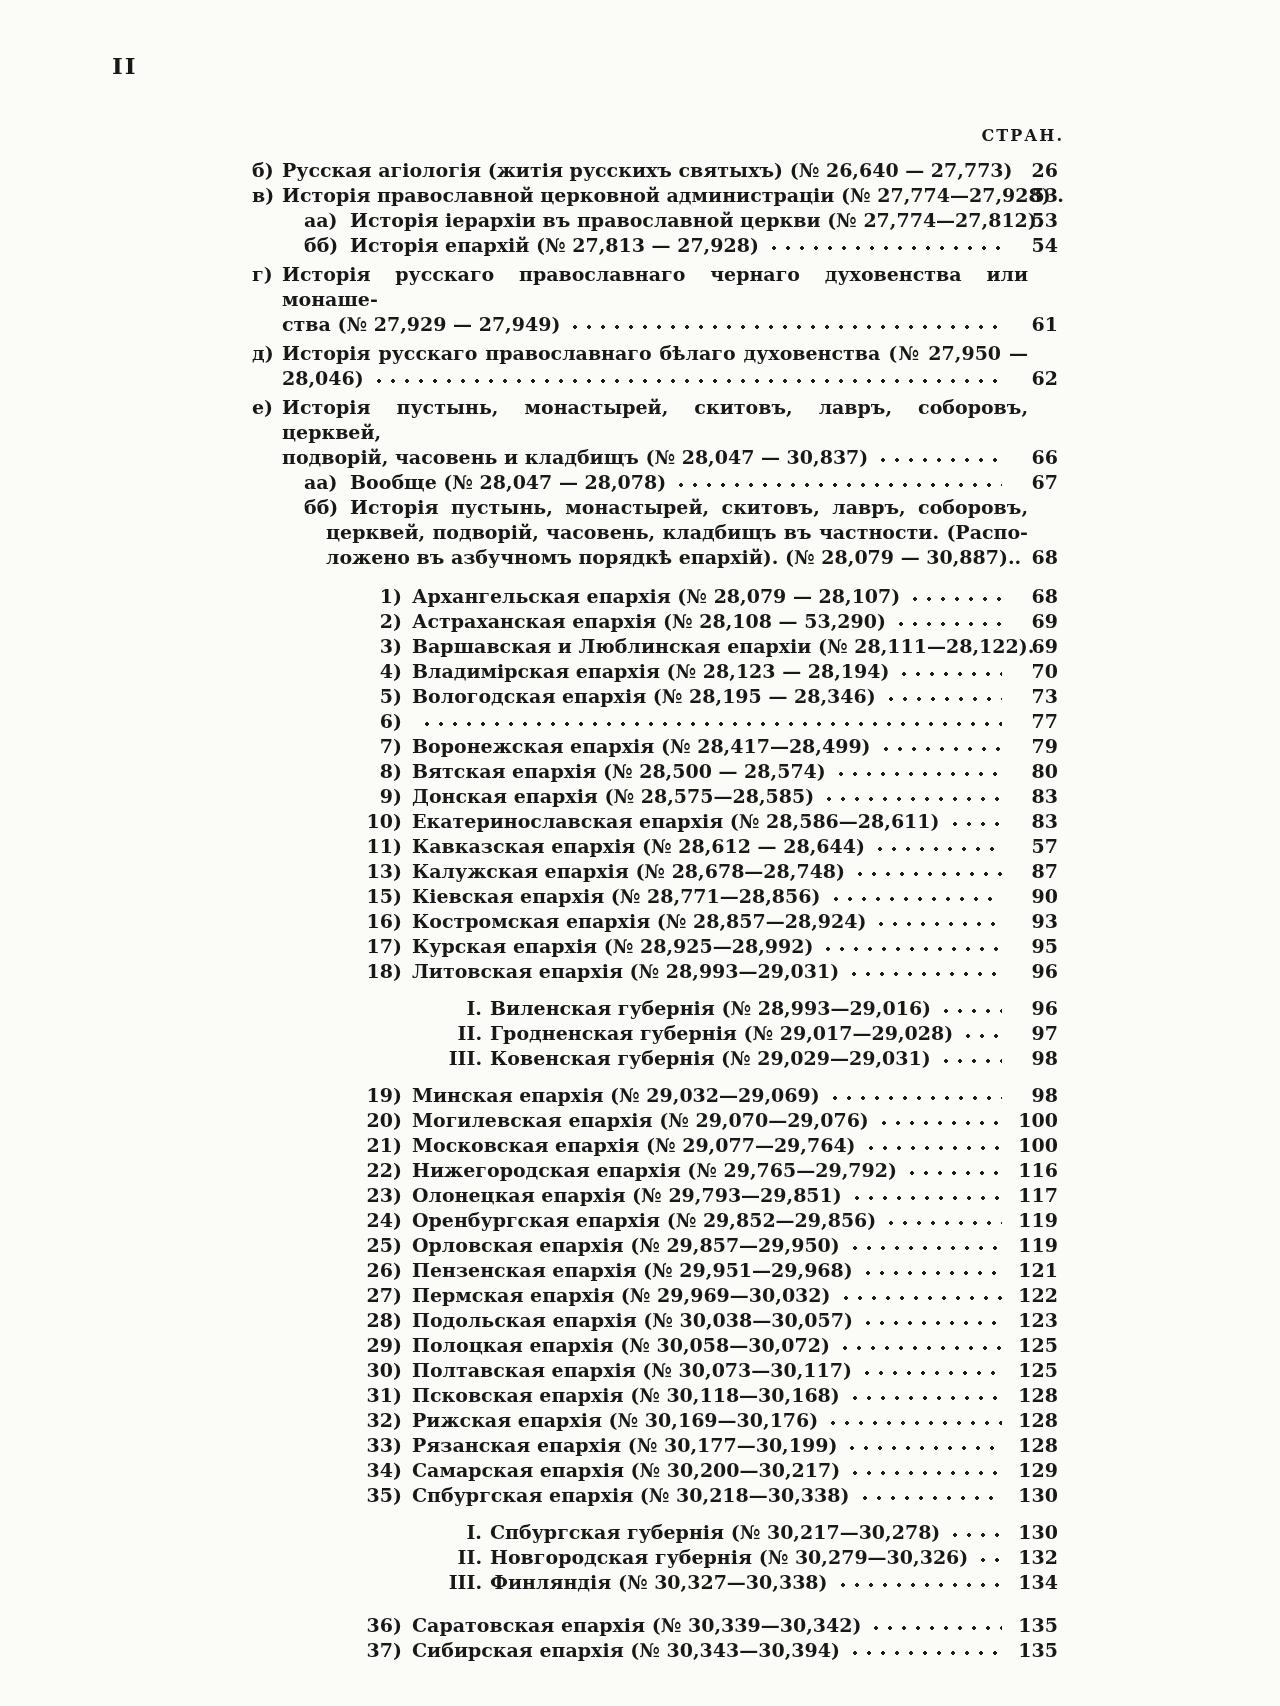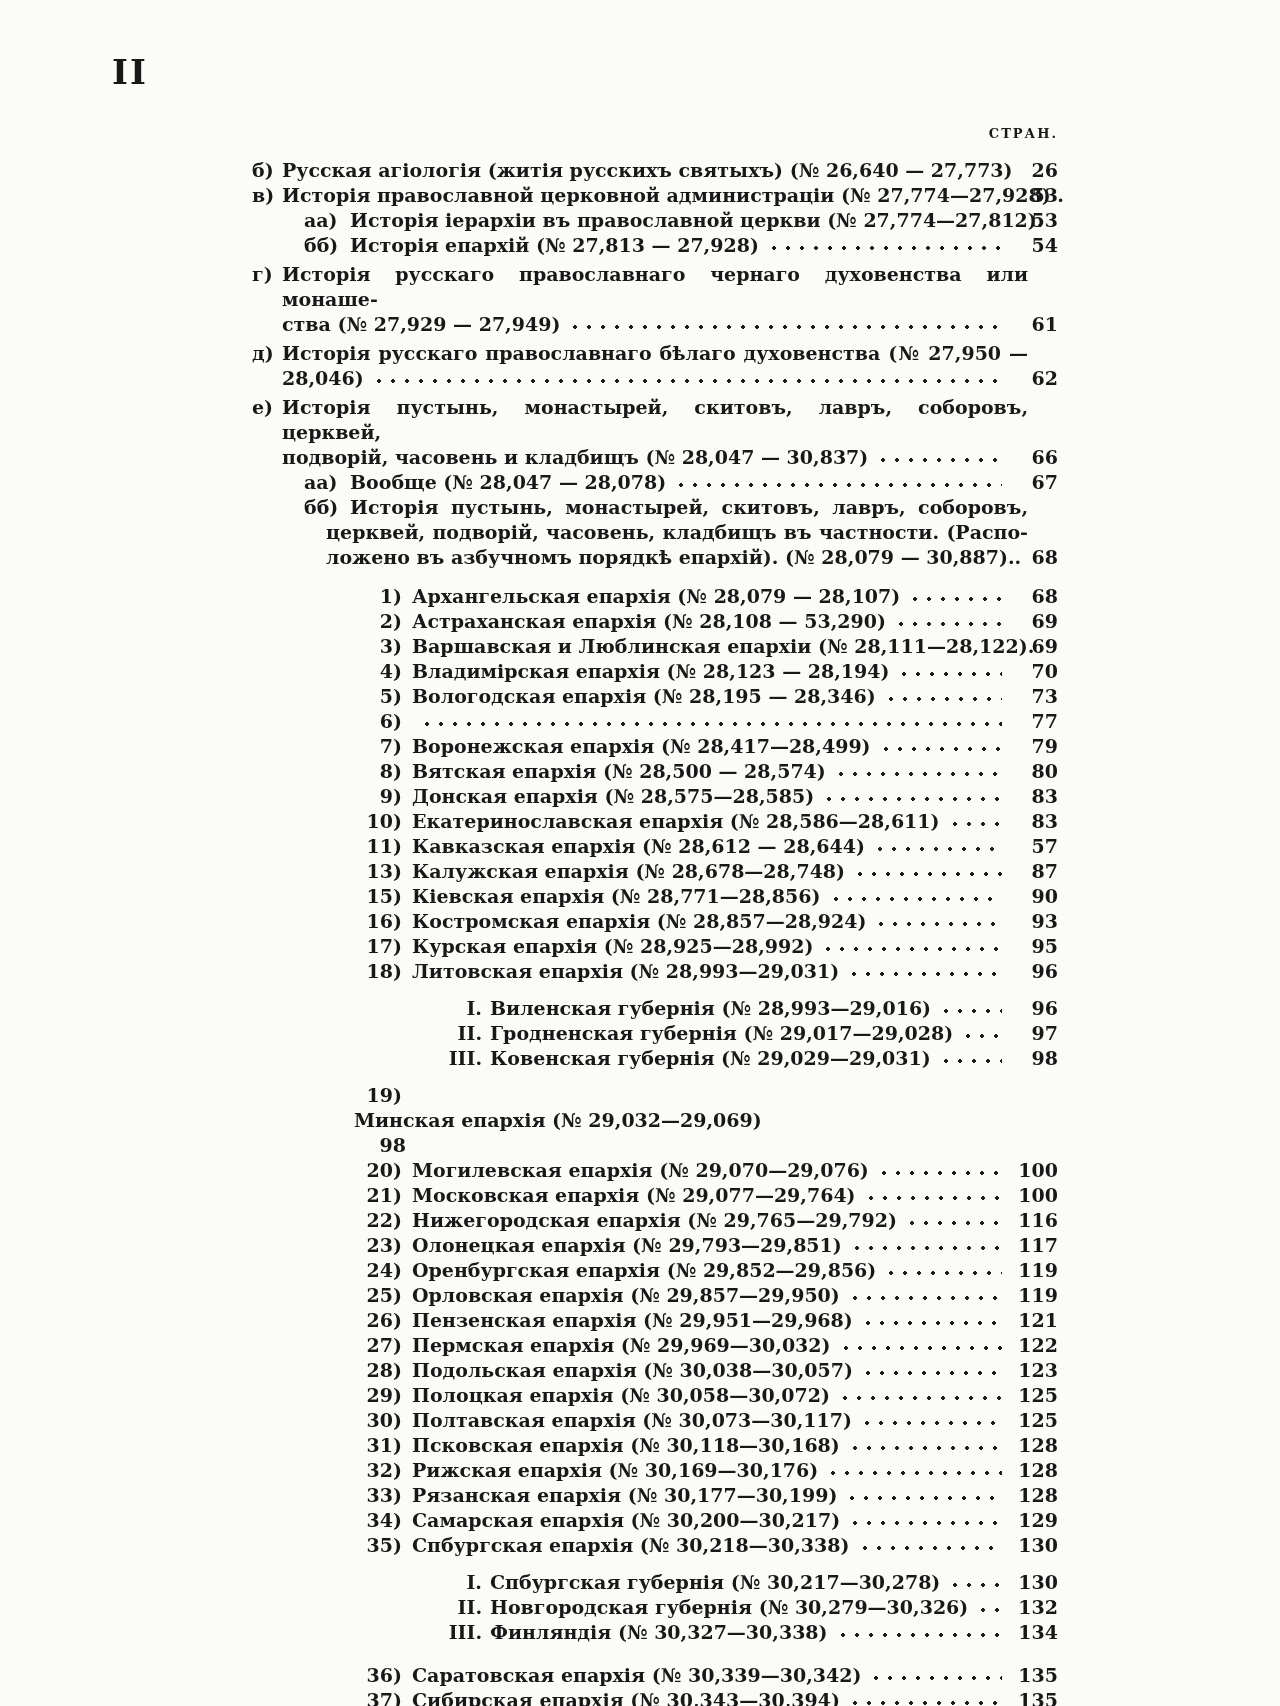--- a/index.html
+++ b/index.html
@@ -8,27 +8,27 @@
     background: #fbfbf8;
     color: #181818;
     font-family: "DejaVu Serif", "Liberation Serif", serif;
     font-weight: bold;
     position: relative;
     overflow: hidden;
   }
   .folio {
     position: absolute;
     left: 112px; top: 52px;
-    font-size: 34px;
+    font-size: 23px;
     letter-spacing: 2px;
   }
   .col-header {
     position: absolute;
-    top: 126px; right: 222px;
-    font-size: 13px;
+    top: 126px; right: 216px;
+    font-size: 16px;
     letter-spacing: 2px;
   }
   .toc {
     position: absolute;
     left: 252px; top: 158px;
     width: 806px;
   }
   .row {
     display: flex;
     align-items: baseline;
@@ -272,21 +272,21 @@
     <span class="text">Гродненская губернія (№ 29,017—29,028)</span>
     <span class="dots"></span>
     <span class="page">97</span>
   </div>
     <div class="row lvl4">
     <span class="label">III.</span>
     <span class="text">Ковенская губернія (№ 29,029—29,031)</span>
     <span class="dots"></span>
     <span class="page">98</span>
   </div>
-    <div class="row lvl3" style="margin-top: 12px; flex-direction: column;">
+    <div class="row lvl3" style="margin-top: 12px;">
     <span class="label">19)</span>
     <span class="text">Минская епархія (№ 29,032—29,069)</span>
     <span class="dots"></span>
     <span class="page">98</span>
   </div>
     <div class="row lvl3">
     <span class="label">20)</span>
     <span class="text">Могилевская епархія (№ 29,070—29,076)</span>
     <span class="dots"></span>
     <span class="page">100</span>

